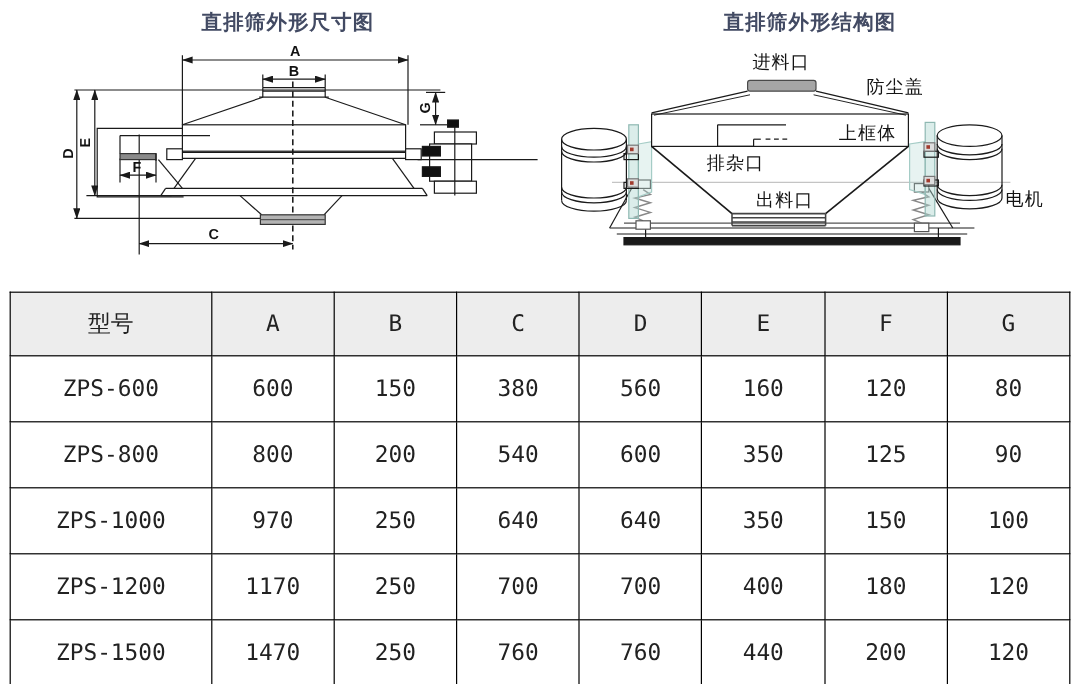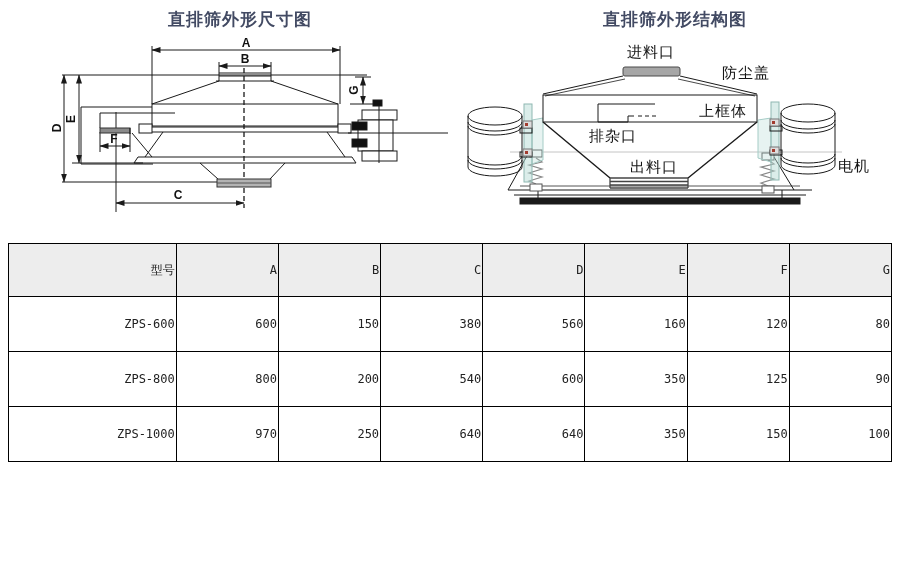--- a/index.html
+++ b/index.html
@@ -35,22 +35,22 @@
   }
 
   table.spec{
     position:absolute;left:8px;top:243px;width:884px;
     border-collapse:collapse;table-layout:fixed;
     font-family:"DejaVu Sans Mono","Liberation Sans",sans-serif;
     color:var(--table-text);
   }
   table.spec th,table.spec td{
     border:1.5px solid var(--table-border);
-    text-align:right;vertical-align:middle;
-    font-weight:normal;font-size:12px;
+    text-align:center;vertical-align:middle;
+    font-weight:normal;font-size:19px;
   }
   table.spec th{height:50px;background:var(--table-header-bg);}
   table.spec td{height:52px;background:#fff;margin-top:12px;}
   table.spec col.model{width:19%;}
 </style>
 </head>
 <body>
 
 <div class="page">
 
@@ -285,16 +285,36 @@
         <tr>
           <td>ZPS-1000</td>
           <td>970</td>
           <td>250</td>
           <td>640</td>
           <td>640</td>
           <td>350</td>
           <td>150</td>
           <td>100</td>
         </tr>
+        <tr>
+          <td>ZPS-1200</td>
+          <td>1170</td>
+          <td>250</td>
+          <td>700</td>
+          <td>700</td>
+          <td>400</td>
+          <td>180</td>
+          <td>120</td>
+        </tr>
+        <tr>
+          <td>ZPS-1500</td>
+          <td>1470</td>
+          <td>250</td>
+          <td>760</td>
+          <td>760</td>
+          <td>440</td>
+          <td>200</td>
+          <td>120</td>
+        </tr>
       </tbody>
   </table>
 
 </div>
 
 </body></html>

